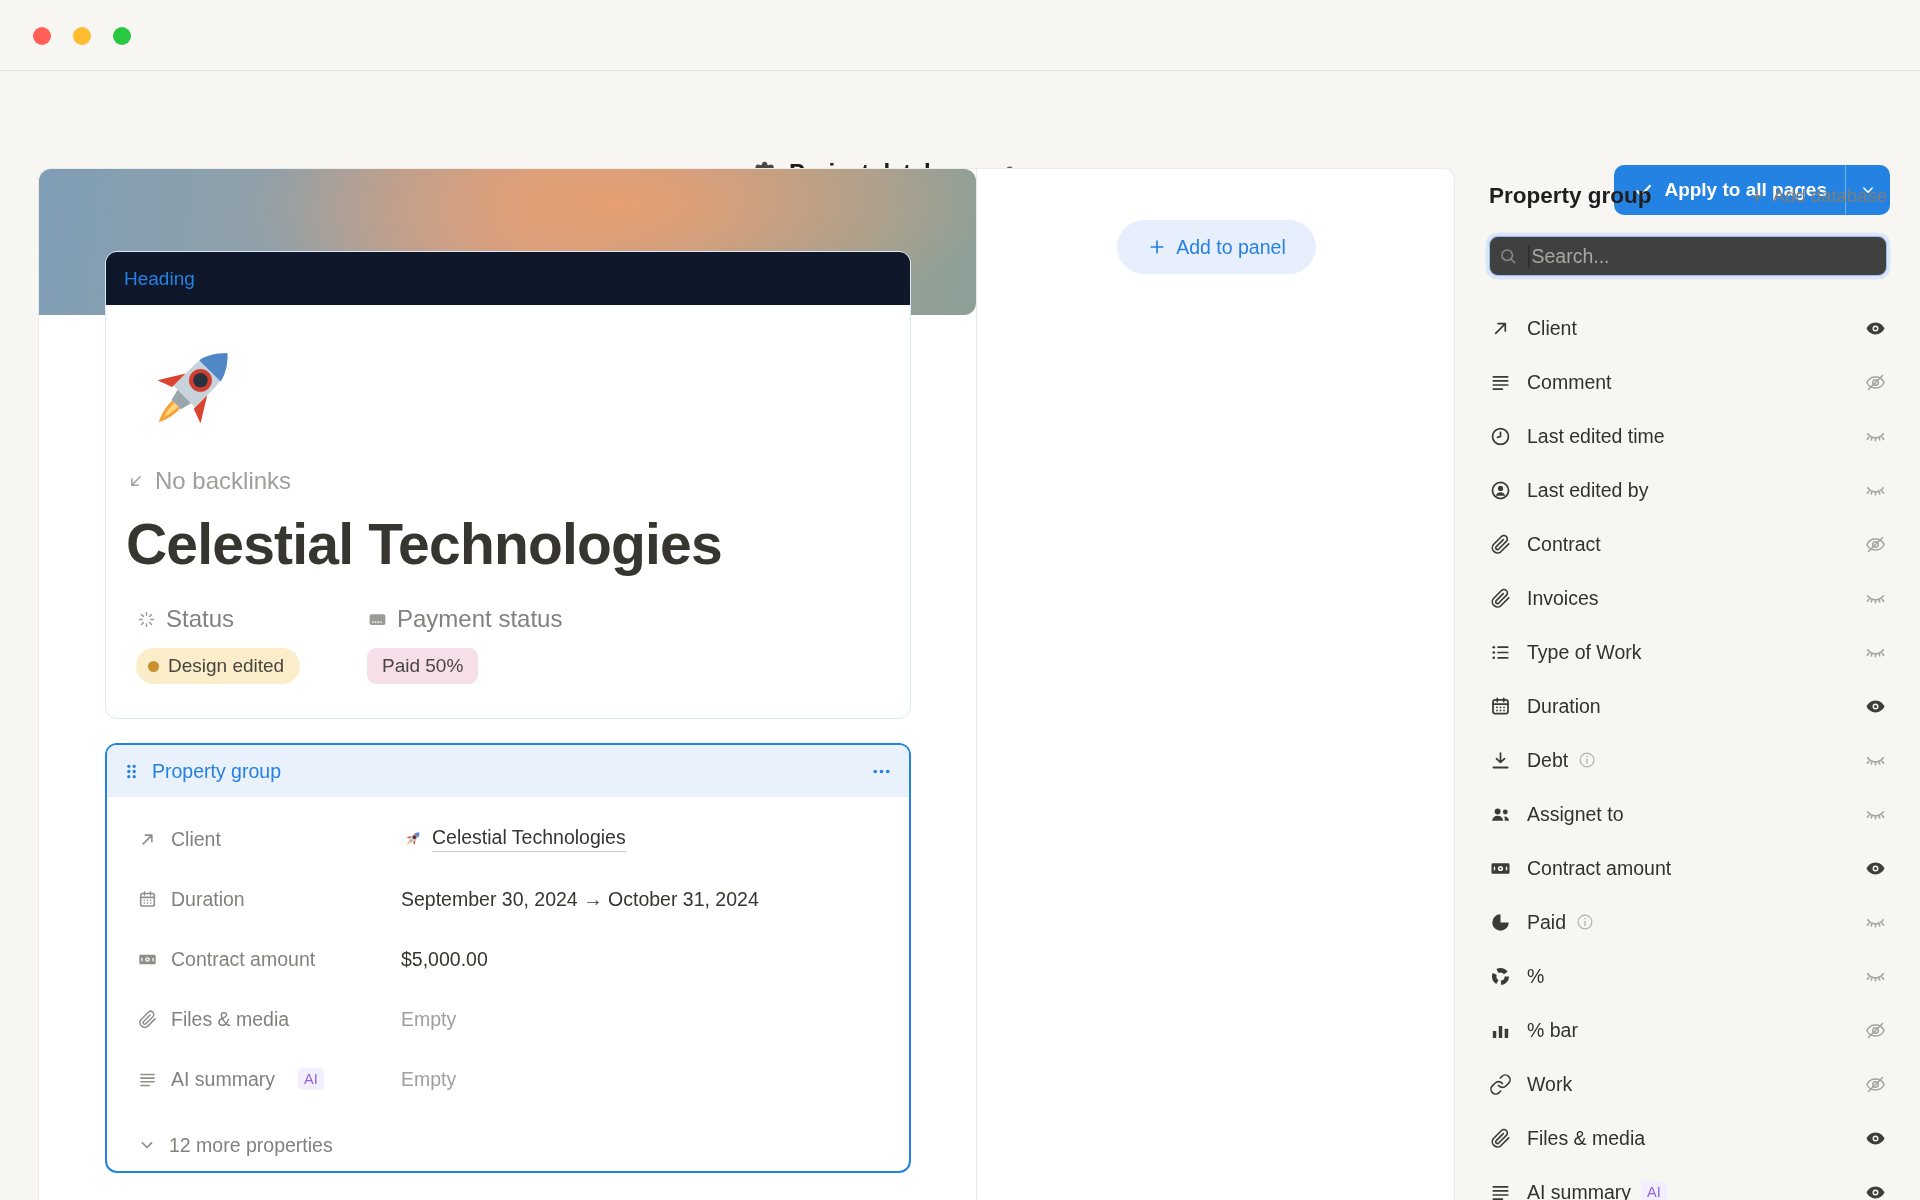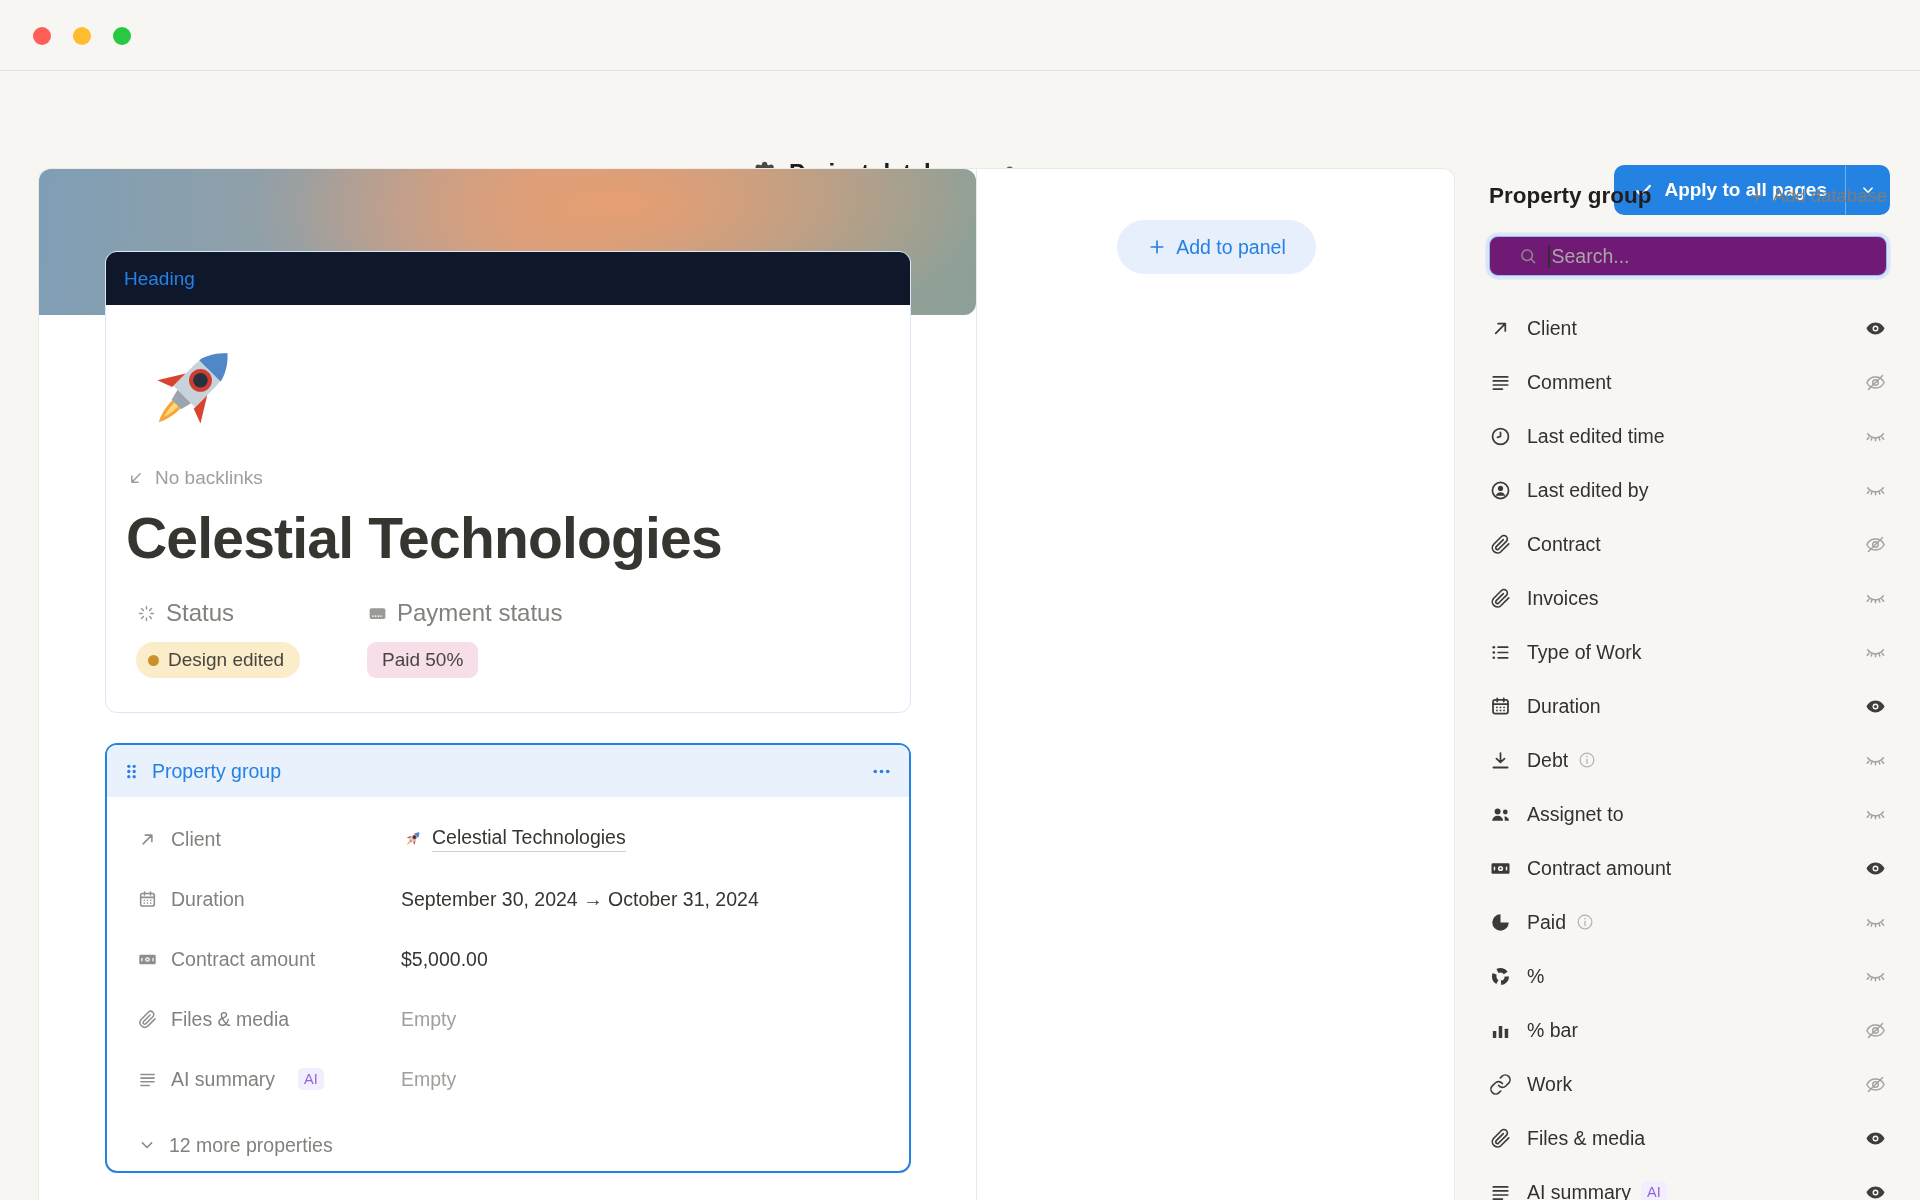--- a/index.html
+++ b/index.html
@@ -42,21 +42,21 @@
       linear-gradient(96deg,#7f9eb6 0%,#93a0a6 28%,#c9a18d 52%,#b2a294 72%,#8da09a 100%);
   }
   .pane-divider{position:absolute;left:937px;top:0;width:1px;height:1031px;background:#eae8e5;}
   .add-panel-btn{position:absolute;left:1078px;top:51px;width:199px;height:54px;border-radius:27px;background:#e7effc;color:#2581e3;display:flex;align-items:center;justify-content:center;gap:9px;font-size:19.5px;font-weight:500;cursor:pointer;}
 
   
   .heading-block{position:absolute;left:66px;top:82px;width:806px;background:#fff;border:1px solid #d9e7fb;border-radius:12px;box-sizing:border-box;}
   .block-label{height:53px;display:flex;align-items:center;padding:0 16px 0 18px;background:#0f172a;color:#2581e3;font-size:19px;border-radius:11px 11px 0 0;}
   .heading-content{padding:24px 16px 34px 16px;}
   .page-emoji{margin-left:4px;width:122px;height:122px;}
-  .backlinks{margin-top:12px;margin-left:4px;display:flex;align-items:center;gap:9px;font-size:19px;color:#9f9e9b;}
+  .backlinks{margin-top:12px;margin-left:4px;display:flex;align-items:center;gap:9px;font-size:24px;color:#9f9e9b;}
   .page-title{margin:16px 0 0 4px;font-size:57px;font-weight:700;color:#373530;letter-spacing:-0.8px;}
   .prop-cols{margin-top:28px;display:flex;}
   .prop-col1{margin-left:14px;width:231px;}
   .prop-col2{margin-left:0;}
   .prop-label{display:flex;align-items:center;gap:9px;font-size:24px;color:#82817d;}
   .prop-label .icon{color:#9b9a97;}
   .badge{display:inline-flex;align-items:center;gap:9px;margin-top:15px;font-size:19px;color:#494540;}
   .badge .dot{width:11px;height:11px;border-radius:50%;}
   .badge.pill{border-radius:19px;padding:7px 16px 7px 12px;}
   .badge.rect{border-radius:9px;padding:7px 15px;}
@@ -75,21 +75,21 @@
   .pg-link-text{border-bottom:1.5px solid #cfcecb;padding-bottom:2px;}
   .ai-chip{margin-left:10px;font-size:14.5px;color:#9065d8;background:#f3eefd;border-radius:5px;padding:3px 6px;font-weight:500;}
   .pg-more{height:52px;display:flex;align-items:center;gap:12px;padding-left:30px;font-size:19.5px;color:#82817d;cursor:pointer;}
   .pg-more .icon{color:#8f8e8a;}
 
   
   .sidebar{position:absolute;left:1489px;top:180px;width:398px;}
   .sidebar-head{display:flex;align-items:center;justify-content:space-between;height:32px;}
   .sidebar-title{font-size:22.5px;font-weight:700;color:#201f1d;}
   .add-section{display:flex;align-items:center;gap:7px;font-size:18.5px;color:#7e7d79;cursor:pointer;}
-  .search-box{margin-top:24px;height:40px;background:#701a75;border:1.5px solid #97bdf0;box-shadow:0 0 0 3.5px #d9e6f8;border-radius:9px;display:flex;align-items:center;padding:0 28px;box-sizing:border-box;}
+  .search-box{margin-top:24px;height:40px;background:#404040;border:1.5px solid #97bdf0;box-shadow:0 0 0 3.5px #d9e6f8;border-radius:9px;display:flex;align-items:center;padding:0 8px;box-sizing:border-box;}
   .search-box .icon{color:#8a8a87;}
   .caret{width:1.5px;height:23px;background:#2f2f2d;margin:0 2px 0 10px;}
   .search-placeholder{font-size:19.5px;color:#a8a7a3;}
   .sb-list{margin-top:25px;}
   .sb-row{height:54px;display:flex;align-items:center;cursor:pointer;}
   .sb-row .left-ic{color:#3b3a36;margin-right:15px;}
   .sb-row .lbl{font-size:19.5px;color:#32312e;}
   .sb-row .info{margin-left:9px;color:#b5b3b0;}
   .sb-row .vis{margin-left:auto;}
   .vis.eye-open{color:#3f3e3a;}

